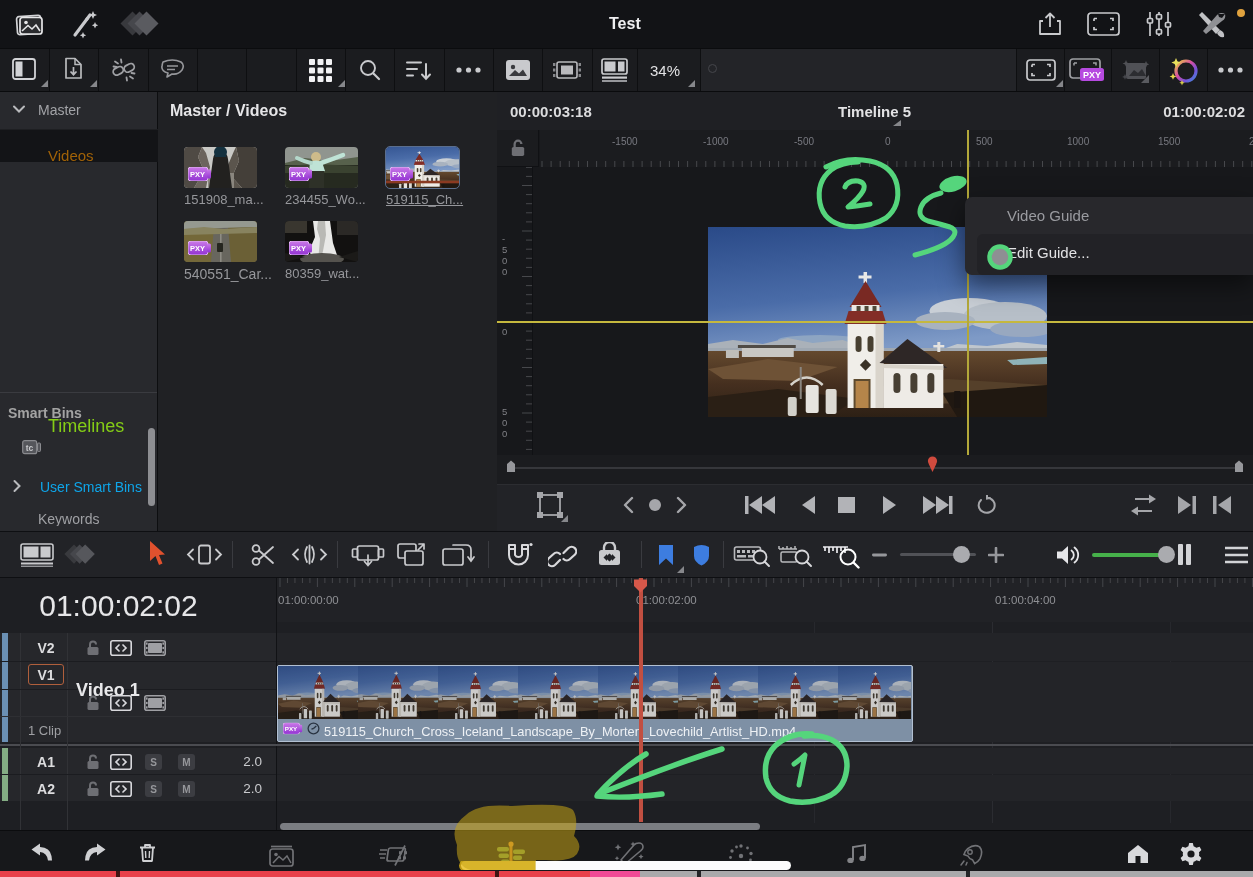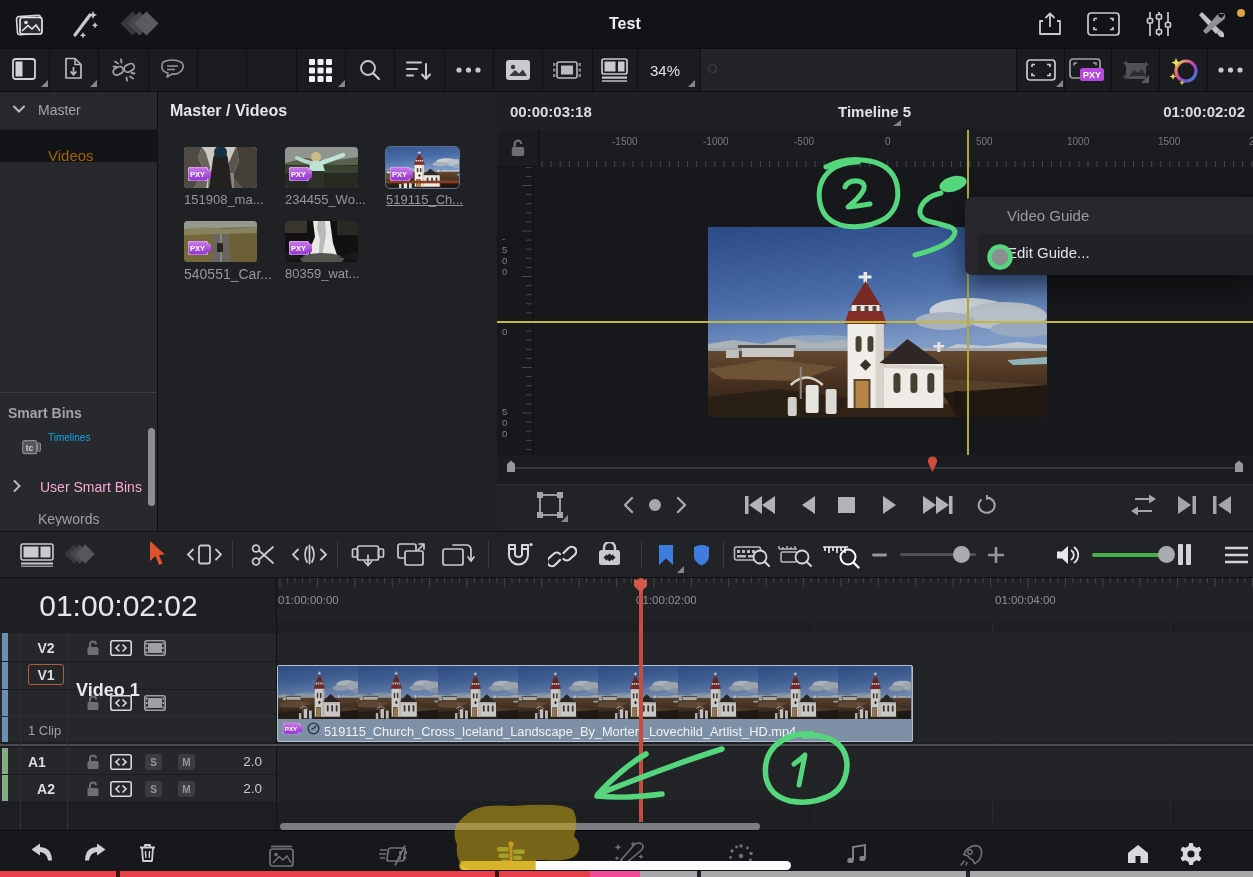--- a/index.html
+++ b/index.html
@@ -357,22 +357,22 @@
 </svg>
 
 <div class="abs" style="left:0;top:92px;width:497px;height:439px;background:#202124;"></div>
 <div class="abs" style="left:0;top:92px;width:158px;height:439px;background:#28292d;border-right:1px solid #0d0e10;box-sizing:border-box;"></div>
 <div class="abs" style="left:0;top:129px;width:158px;height:1px;background:#1e1f22;"></div>
 <div class="abs" style="left:0;top:392px;width:157px;height:1px;background:#3a3b40;"></div>
 <div class="abs" style="left:0;top:130px;width:158px;height:32px;background:#131417;"></div>
 <div class="abs" style="left:38px;top:102px;color:#a2a3a7;font-size:14px;">Master</div>
 <div class="abs" style="left:48px;top:147px;color:#a16207;font-size:15px;">Videos</div>
 <div class="abs" style="left:8px;top:405px;color:#a3a3a3;font-size:14px;font-weight:bold;">Smart Bins</div>
-<div class="abs" style="left:48px;top:432px;color:#0ea5e9;font-size:10px;">Timelines</div>
-<div class="abs" style="left:40px;top:479px;color:#f9a8d4;font-size:14px;">User Smart Bins</div>
+<div class="abs" style="left:48px;top:416px;color:#84cc16;font-size:18px;">Timelines</div>
+<div class="abs" style="left:40px;top:479px;color:#0ea5e9;font-size:14px;">User Smart Bins</div>
 <div class="abs" style="left:38px;top:511px;color:#9fa0a4;font-size:14px;height:15px;overflow:hidden;">Keywords</div>
 <div class="abs" style="left:148px;top:428px;width:7px;height:78px;background:#8d8e92;border-radius:4px;"></div>
 <div class="abs" style="left:170px;top:102px;color:#e6e6e8;font-size:16px;font-weight:bold;">Master / Videos</div>
 
 <svg class="abs" style="left:12px;top:104px" width="14" height="10" viewBox="0 0 14 10">
     <path d="M2,2.5 L7,7.5 L12,2.5" stroke="#b9babd" stroke-width="2" fill="none" stroke-linecap="round"></path>
   </svg>
 <svg class="abs" style="left:12px;top:479px" width="10" height="14" viewBox="0 0 10 14">
     <path d="M2.5,2 L7.5,7 L2.5,12" stroke="#b9babd" stroke-width="2" fill="none" stroke-linecap="round"></path>
   </svg>
@@ -948,21 +948,21 @@
 <div class="abs" style="left:20px;top:633px;width:1px;height:198px;background:#313236;"></div>
 <div class="abs" style="left:67px;top:633px;width:1px;height:198px;background:#313236;"></div>
 <div class="abs" style="left:0;top:661px;width:276px;height:1px;background:#1b1c20;"></div>
 <div class="abs" style="left:0;top:689px;width:276px;height:1px;background:#1b1c20;"></div>
 <div class="abs" style="left:0;top:716px;width:276px;height:1px;background:#2e2f33;"></div>
 <div class="abs" style="left:0;top:774px;width:276px;height:1px;background:#1b1c20;"></div>
 <div class="abs" style="left:28px;top:640px;width:36px;color:#dcdcde;font-size:14px;font-weight:bold;text-align:center;">V2</div>
 <div class="abs" style="left:28px;top:664px;width:36px;height:21px;border:1.5px solid #b05f3c;border-radius:3px;color:#dcdcde;font-size:14px;font-weight:bold;text-align:center;line-height:21px;box-sizing:border-box;">V1</div>
 <div class="abs" style="left:76px;top:680px;color:#e8e8ea;font-size:18px;font-weight:bold;">Video 1</div>
 <div class="abs" style="left:28px;top:723px;color:#9fa0a4;font-size:13px;">1 Clip</div>
-<div class="abs" style="left:28px;top:754px;width:36px;color:#dcdcde;font-size:14px;font-weight:bold;">A1</div>
+<div class="abs" style="left:28px;top:754px;width:36px;color:#dcdcde;font-size:14px;font-weight:bold;text-align:center;">A1</div>
 <div class="abs" style="left:28px;top:781px;width:36px;color:#dcdcde;font-size:14px;font-weight:bold;text-align:center;">A2</div>
 <div class="abs" style="left:210px;top:754px;width:52px;color:#c9cacd;font-size:13.5px;text-align:right;">2.0</div>
 <div class="abs" style="left:210px;top:781px;width:52px;color:#c9cacd;font-size:13.5px;text-align:right;">2.0</div>
 
 <svg class="abs" style="left:84px;top:639px" width="85" height="18" viewBox="0 0 85 18">
     <use href="#rowico"></use>
   </svg>
 <svg class="abs" style="left:84px;top:694px" width="85" height="18" viewBox="0 0 85 18">
     <use href="#rowico"></use>
   </svg>

